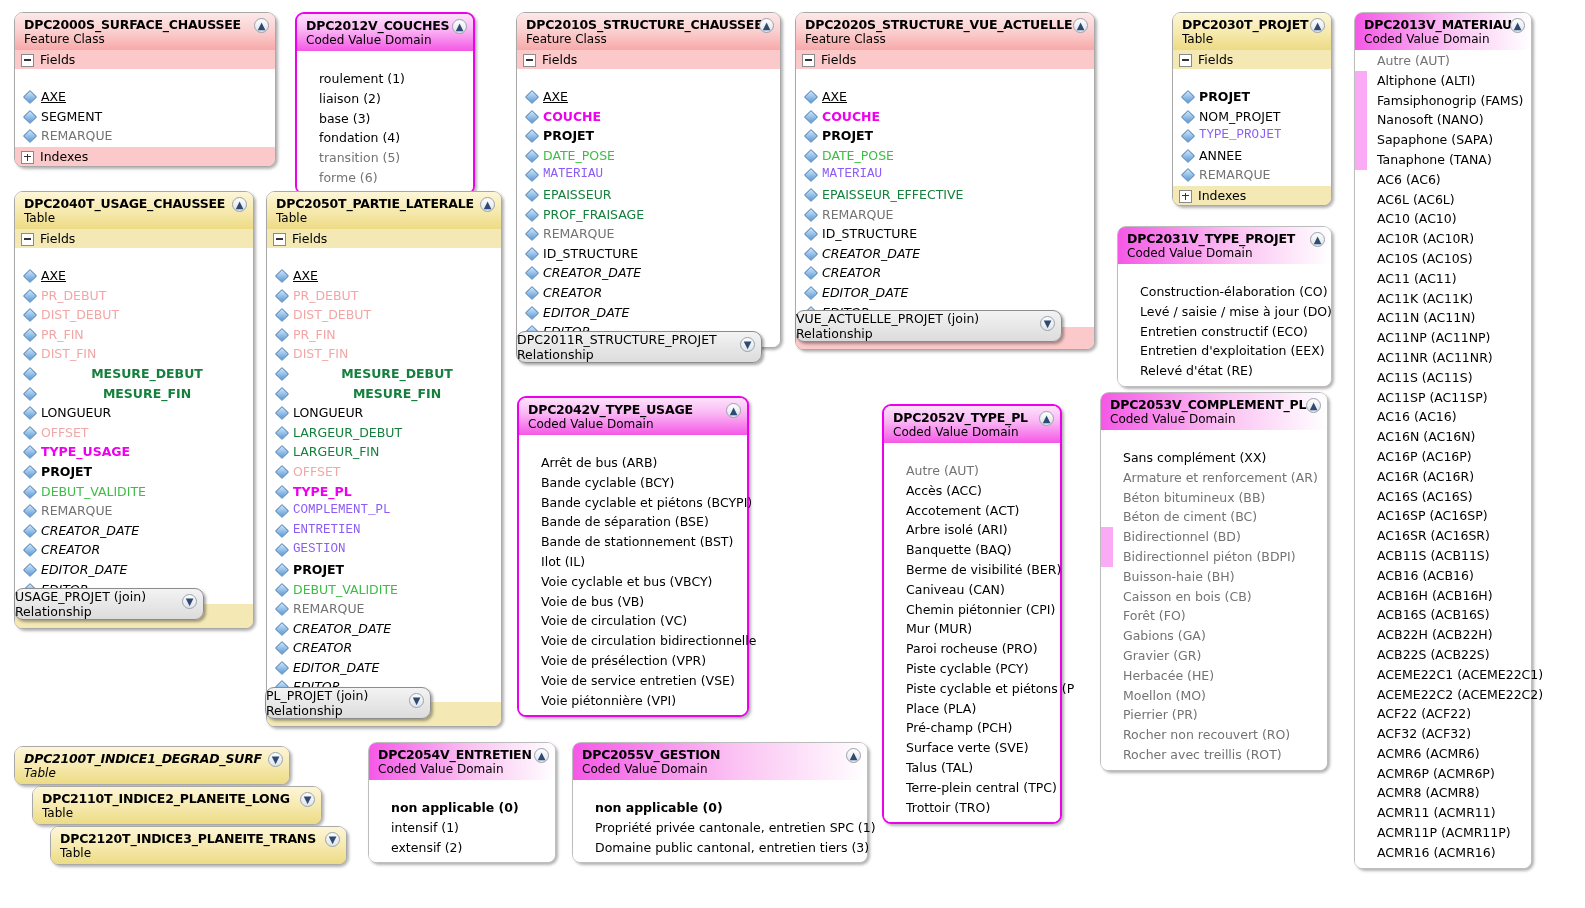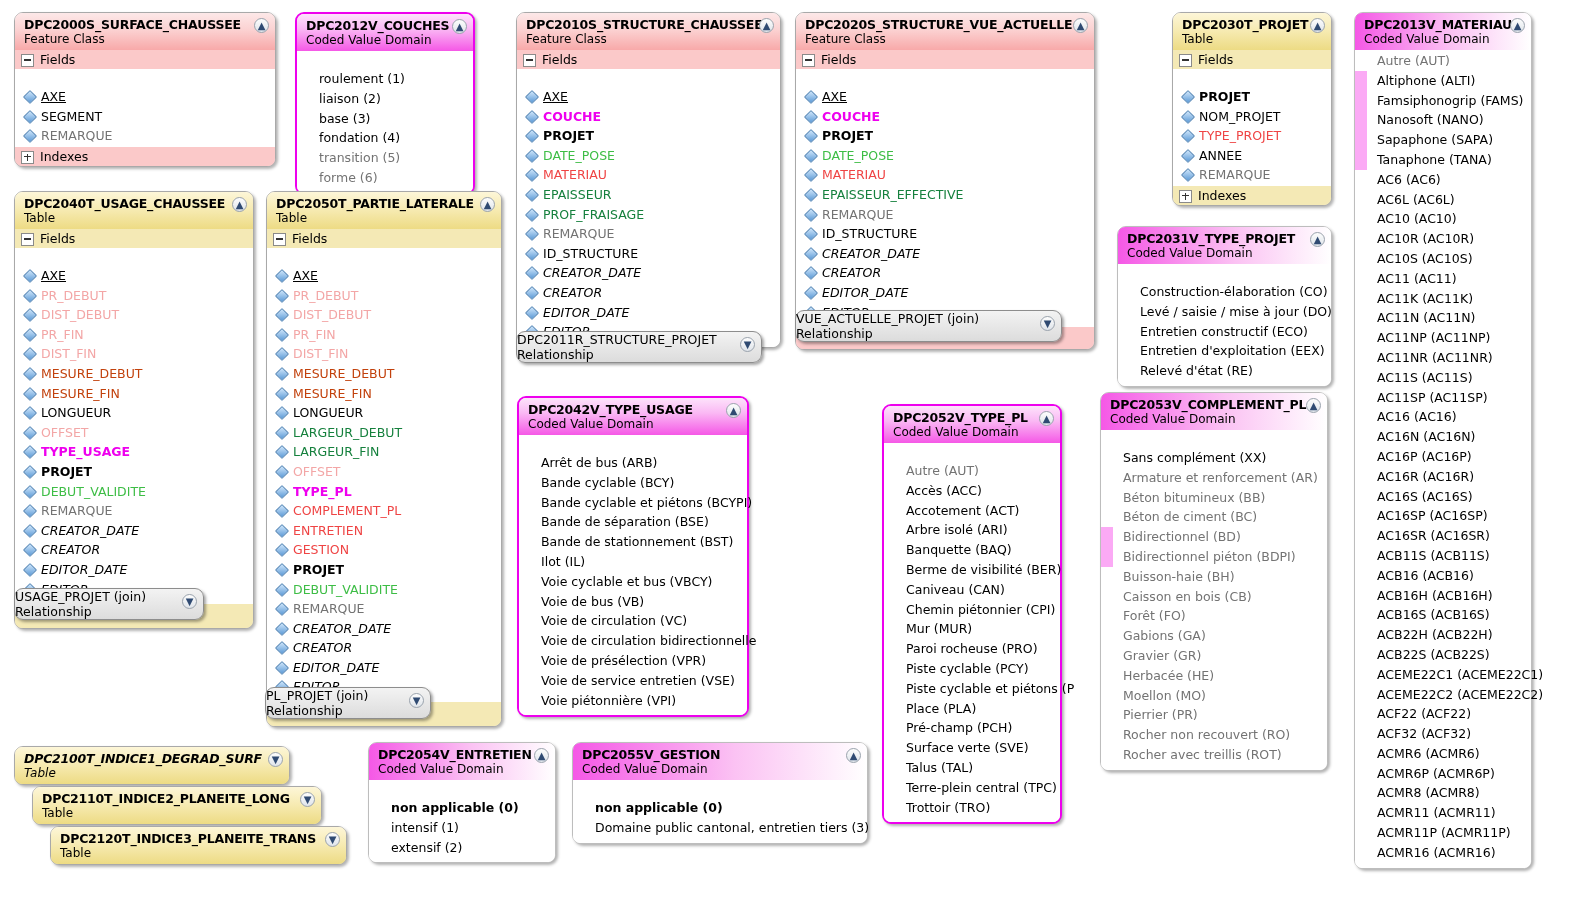--- a/index.html
+++ b/index.html
@@ -50,22 +50,22 @@
   .f{padding:0 0 0 26px;line-height:19.6px;white-space:nowrap;position:relative;font-size:12.5px;}
   .f .dia{position:absolute;left:10px;top:5px;width:8px;height:8px;
           background:linear-gradient(135deg,#cfe6fb,#5c9ad6);transform:rotate(45deg);
           border:1px solid #4f83b5;border-radius:1px;}
   .v{padding:0 0 0 22px;line-height:19.8px;white-space:nowrap;font-size:12.5px;position:relative;}
 
   
   .k{text-decoration:underline;}
   .b{font-weight:bold;}
   .i{font-style:italic;}
-  .c-blue{color:#15803d;} .c-mag{color:#ef4444;} .c-magb{color:#ee00ee;font-weight:bold;}
-  .c-green{color:#3dbd45;} .c-red{color:#c2410c;font-weight:normal;}
+  .c-blue{color:#15803d;} .c-mag{color:#8b5cf6;font-family:Liberation Mono, monospace;} .c-magb{color:#ee00ee;font-weight:bold;}
+  .c-green{color:#3dbd45;} .c-red{color:#15803d;font-weight:bold;text-align:center;}
   .c-gray{color:#737373;} .c-pinkf{color:#f3a6a6;}
   .hlbar{position:absolute;left:0;top:0;bottom:0;width:12px;background:#fbaaf5;}
 </style>
 </head>
 <body>
 
 <div class="card fc" style="left:14px;top:12px;width:262px;">
   <div class="hdr">
     <div class="t">DPC2000S_SURFACE_CHAUSSEE</div>
     <div class="s">Feature Class</div>
@@ -473,15 +473,16 @@
 <div class="card cvl" style="left:572px;top:742px;width:296px;">
   <div class="hdr">
     <div class="t">DPC2055V_GESTION</div>
     <div class="s">Coded Value Domain</div>
     <div class="chev">
         <span>▲</span>
       </div>
   </div>
   <div class="body" id="ge-vals">
       <div class="v b">non applicable (0)</div>
+      <div class="v ">Propriété privée cantonale, entretien SPC (1)</div>
       <div class="v ">Domaine public cantonal, entretien tiers (3)</div>
     </div>
 </div>
 
 </body></html>

